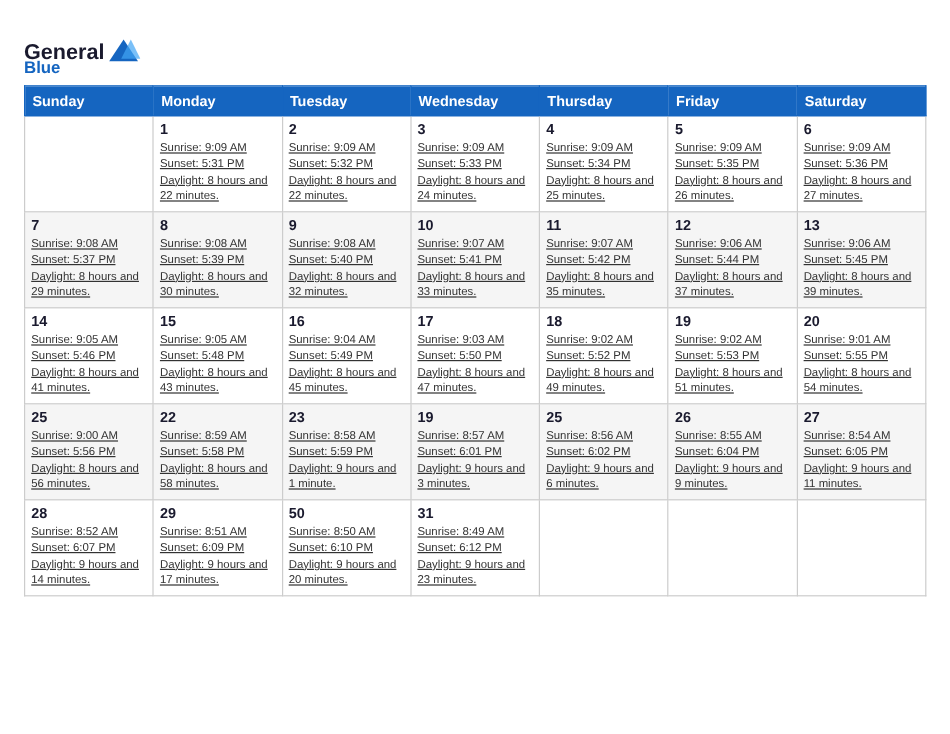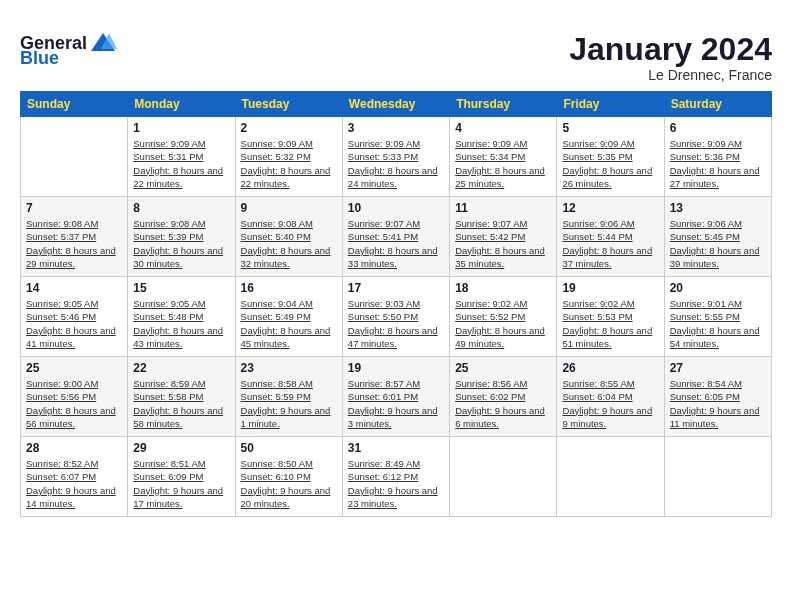--- a/index.html
+++ b/index.html
@@ -48,21 +48,21 @@
       color: #333;
       margin-top: 2px;
     }
     .calendar-table {
       width: 100%;
       border-collapse: collapse;
       table-layout: fixed;
     }
     .calendar-table th {
       background: #1565c0;
-      color: #fde047;
+      color: #ffffff;
       text-align: left;
       padding: 5px 6px;
       font-size: 12px;
       font-weight: bold;
       border: 1px solid #1565c0;
     }
     .calendar-table td {
       border: 1px solid #ccc;
       vertical-align: top;
       padding: 4px 5px;
@@ -96,26 +96,22 @@
   <div class="header">
     <div class="logo">
       <div style="display:flex;flex-direction:column;align-items:flex-start;">
         <div style="display:flex;align-items:center;">
           <span class="logo-text">General</span>
           <svg width="28" height="22" viewBox="0 0 28 22" style="margin-left:2px;margin-top:-2px;">
             <polygon points="14,2 26,20 2,20" fill="#1565c0"></polygon>
             <polygon points="20,2 28,18 12,18" fill="#42a5f5" opacity="0.7"></polygon>
           </svg>
         </div>
-        <span class="logo-text" style="color:#1565c0;font-size:18px;font-weight:bold;margin-top:-4px;">Blue</span>
+        <span class="logo-text" style="color:#1565c0;font-size:14px;font-weight:bold;margin-top:-4px;">Blue</span>
       </div>
-    </div>
-    <div class="title-block">
-      <div class="month-title">January 2024</div>
-      <div class="location">Le Drennec, France</div>
     </div>
   </div>
 
   <table class="calendar-table">
     <thead>
       <tr>
         <th>Sunday</th>
         <th>Monday</th>
         <th>Tuesday</th>
         <th>Wednesday</th>

